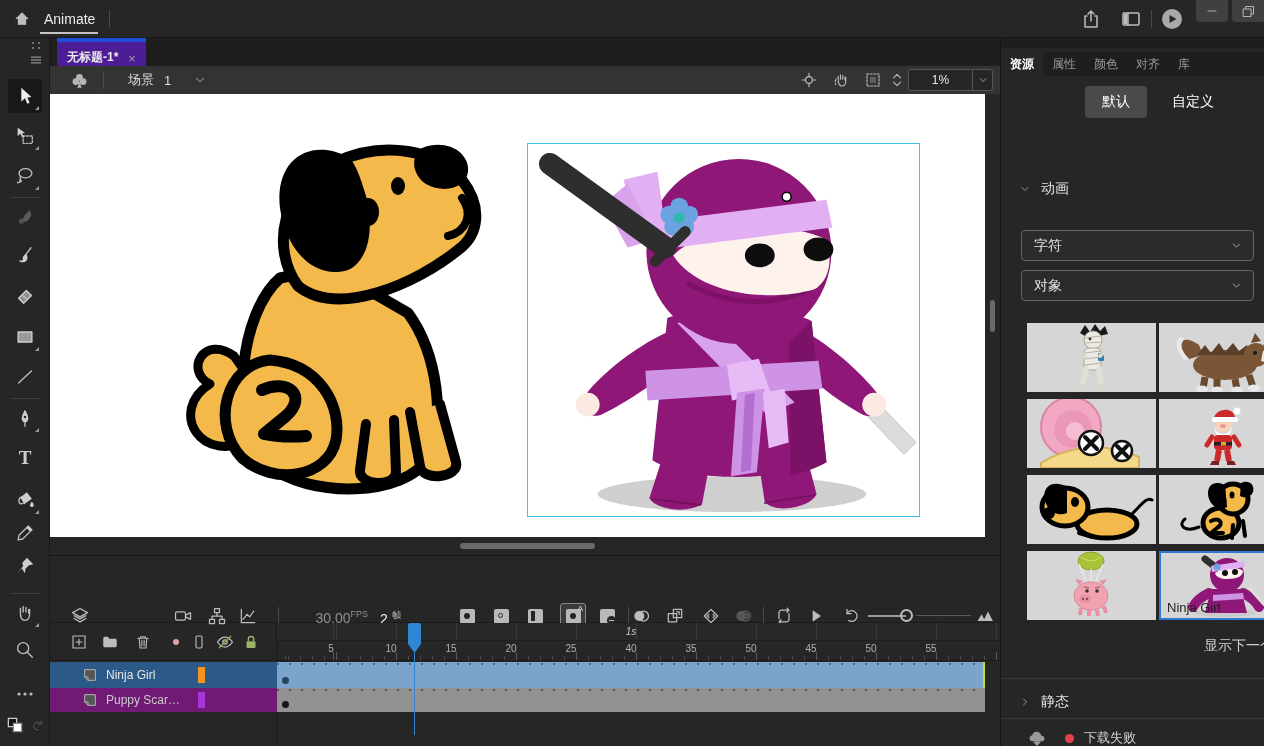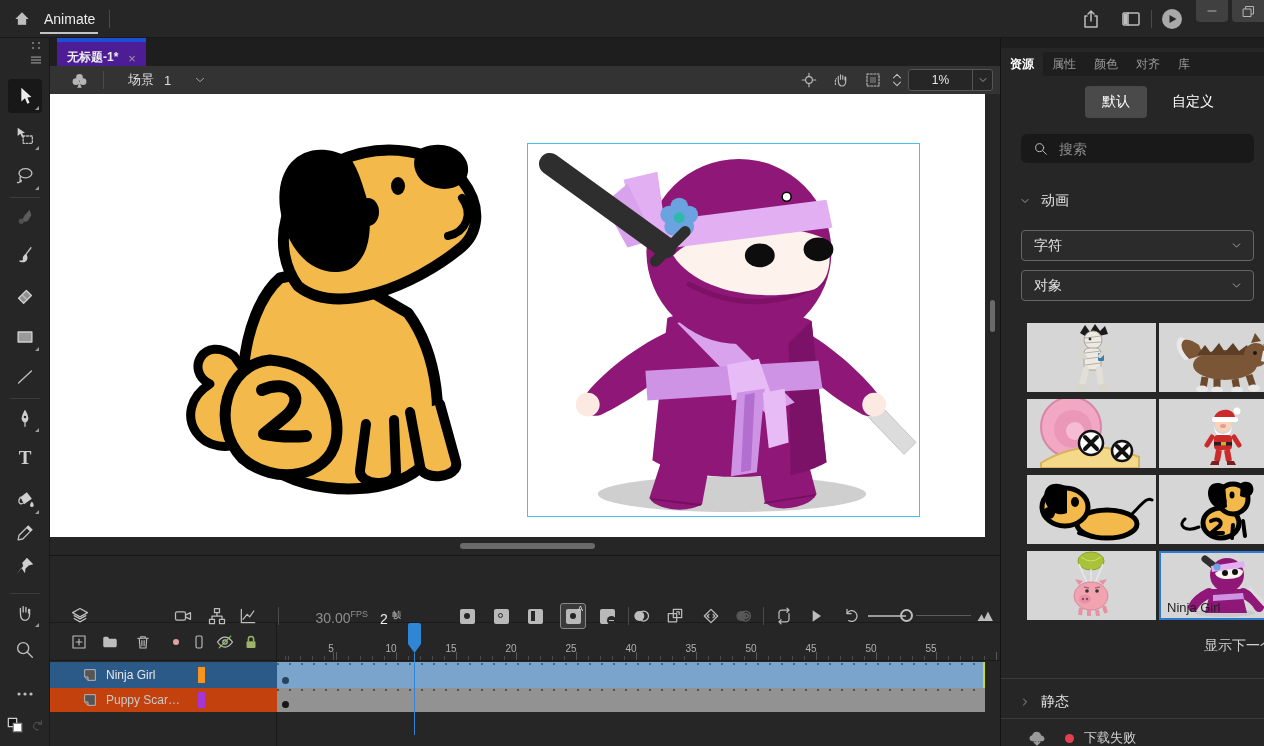--- a/index.html
+++ b/index.html
@@ -490,31 +490,34 @@
             </svg>
         </div>
         <div class="lrow" style="top:39px;height:26px;background:#2B5A88">
           <svg width="16" height="16" viewBox="0 0 24 24" style="margin-left:32px">
               <path d="M4 4 H20 V20 H9 L4 15 Z" fill="#555" stroke="#b5b5b5" stroke-width="1.5"></path>
               <path d="M4 15 H9 V20" fill="none" stroke="#b5b5b5" stroke-width="1.5"></path>
             </svg>
           <span class="nm">Ninja Girl</span>
           <span class="swatch" style="background:#F7941D"></span>
         </div>
-        <div class="lrow" style="top:65px;height:24px;background:#c2410c">
+        <div class="lrow" style="top:65px;height:24px;background:#701a75">
           <svg width="16" height="16" viewBox="0 0 24 24" style="margin-left:32px">
               <path d="M4 4 H20 V20 H9 L4 15 Z" fill="#555" stroke="#b5b5b5" stroke-width="1.5"></path>
               <path d="M4 15 H9 V20" fill="none" stroke="#b5b5b5" stroke-width="1.5"></path>
             </svg>
           <span class="nm" style="color:#c9c9c9">Puppy Scar…</span>
           <span class="swatch" style="background:#A734D6"></span>
         </div>
       </div>
 
       <div id="frames">
+        <div id="ruler1">
+          <span class="rnum" style="left:354px;top:3px;color:#c9c9c9;font-style:italic">1s</span>
+        </div>
         <div id="ruler2">
           <div id="ticks1"></div>
           <div id="ticks5"></div>
           <span class="rnum" style="left:54px">5</span>
           <span class="rnum" style="left:114px">10</span>
           <span class="rnum" style="left:174px">15</span>
           <span class="rnum" style="left:234px">20</span>
           <span class="rnum" style="left:294px">25</span>
           <span class="rnum" style="left:354px">40</span>
           <span class="rnum" style="left:414px">35</span>
@@ -543,28 +546,21 @@
     <div class="abs" style="left:0;top:0;width:264px;height:10px;background:#1e1e1e"></div>
     <div id="rp-tabs">
       <div class="rp-tab on">资源</div>
       <div class="rp-tab">属性</div>
       <div class="rp-tab">颜色</div>
       <div class="rp-tab">对齐</div>
       <div class="rp-tab">库</div>
     </div>
     <div class="modebtn" style="left:84px;width:62px;background:#4a4a4a">默认</div>
     <div class="modebtn" style="left:160px;width:64px">自定义</div>
-    <div id="searchbox">
-      <svg class="ic" width="16" height="16" viewBox="0 0 24 24" style="margin:0 10px 0 12px">
-          <circle cx="10" cy="10" r="6"></circle>
-          <path d="M14.5 14.5 L20 20"></path>
-        </svg>
-      <input placeholder="搜索" style="">
-    </div>
-    <div class="sechead" style="left:18px;top:154px">
+    <div class="sechead" style="left:18px;top:142px">
       <svg class="ic" width="12" height="12" viewBox="0 0 24 24" style="margin-right:10px">
           <path d="M6 9 L12 15 L18 9"></path>
         </svg>
       <span>动画</span>
     </div>
     <div class="dd" style="top:232px">
       <span class="lbl">对象</span>
       <svg class="ic" width="13" height="13" viewBox="0 0 24 24" style="margin-right:10px">
           <path d="M6 9 L12 15 L18 9"></path>
         </svg>

